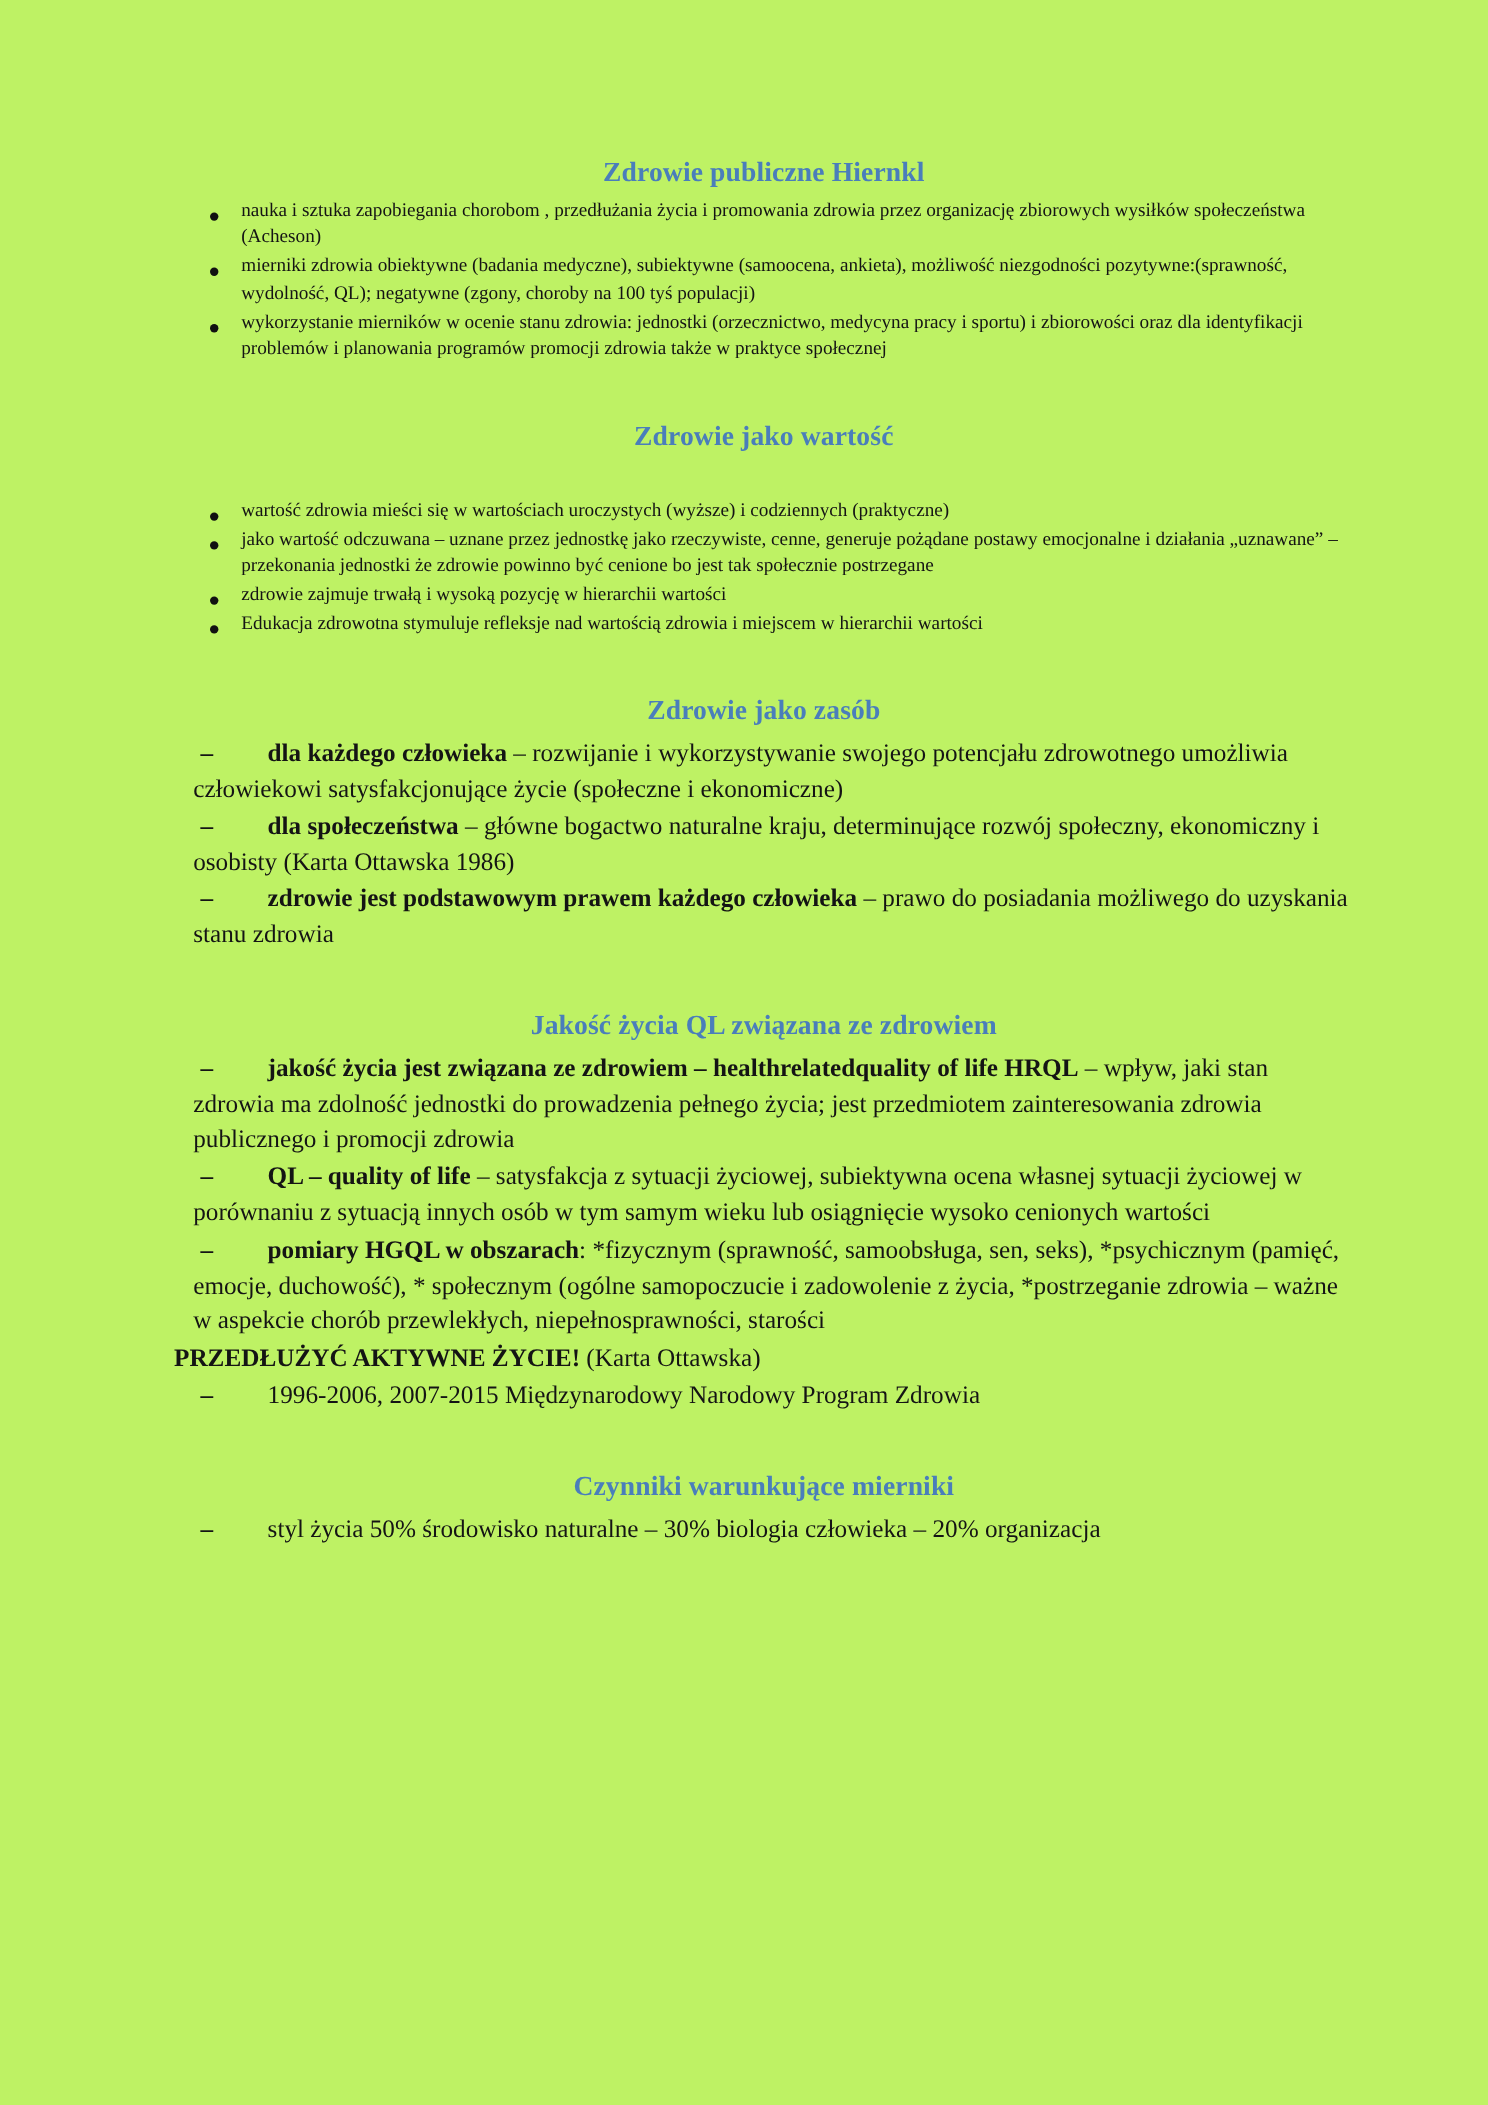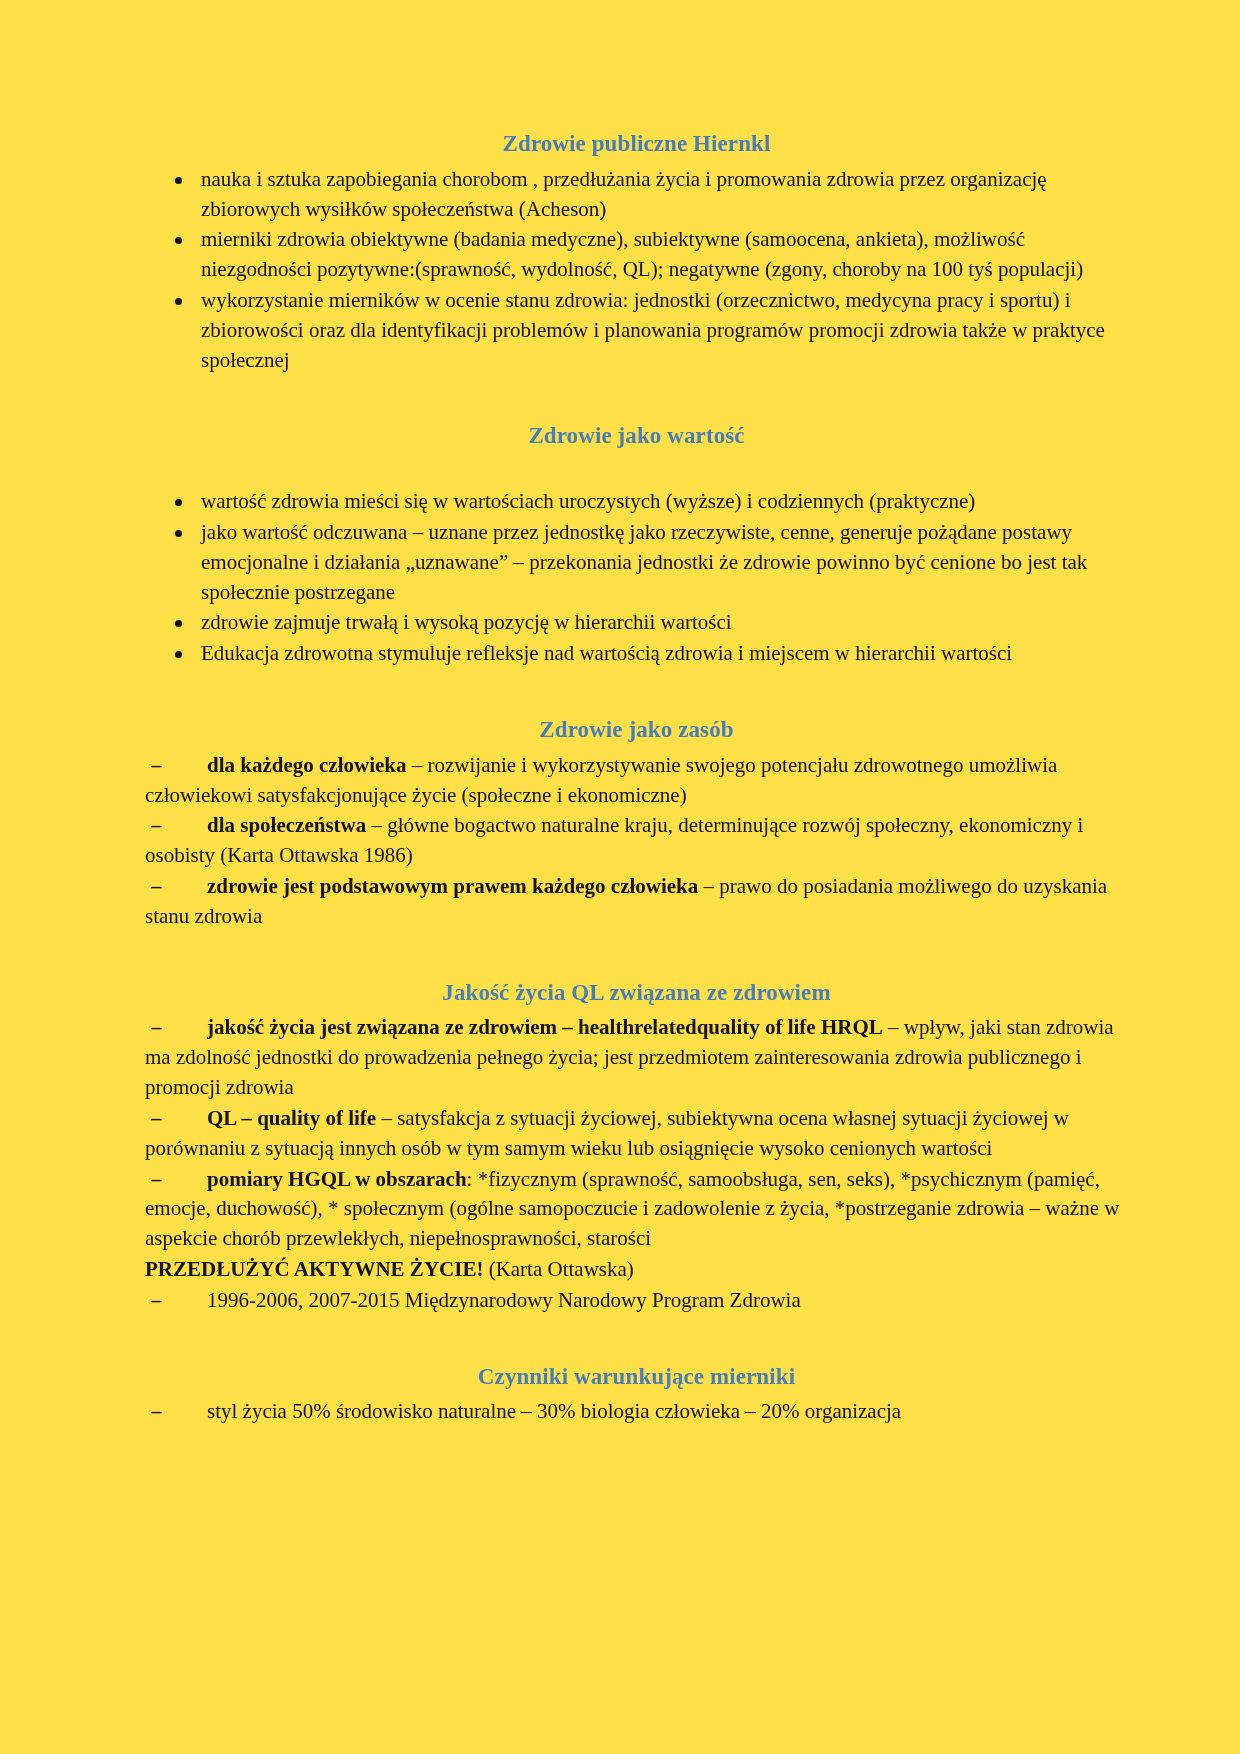--- a/index.html
+++ b/index.html
@@ -6,21 +6,21 @@
   html, body {
     margin: 0;
     padding: 0;
     background: #ffffff;
   }
   .page {
     position: relative;
     width: 1240px;
     height: 1754px;
     margin: 0 auto;
-    background: #fde047;
+    background: #bef264;
     box-sizing: border-box;
     padding: 130px 112px 40px 145px;
     font-family: "Liberation Serif", "DejaVu Serif", serif;
     color: #141414;
     overflow: hidden;
   }
 
   h2.section-heading {
     font-family: "Liberation Serif", "DejaVu Serif", serif;
     font-weight: bold;
@@ -39,40 +39,40 @@
 
   ul.bullets {
     list-style: none;
     margin: 6px 0 0 0;
     padding: 0;
   }
   ul.bullets > li {
     position: relative;
     padding-left: 56px;
     margin: 0 0 1px 0;
-    font-size: 21px;
+    font-size: 16px;
     line-height: 1.42;
     text-align: left;
   }
   ul.bullets > li::before {
     content: "";
     position: absolute;
     left: 30px;
     top: 12px;
     width: 7px;
     height: 7px;
     background: #111111;
     border-radius: 50%;
   }
 
   .dash-para {
     position: relative;
     font-size: 21px;
     line-height: 1.42;
-    margin: 0 0 1px 0;
+    margin: 0 0 1px 16px;
     padding-left: 0;
     text-align: left;
     text-indent: 0;
   }
   .dash-para .dash {
     display: inline-block;
     width: 62px;
     padding-left: 6px;
     box-sizing: border-box;
     font-weight: bold;

